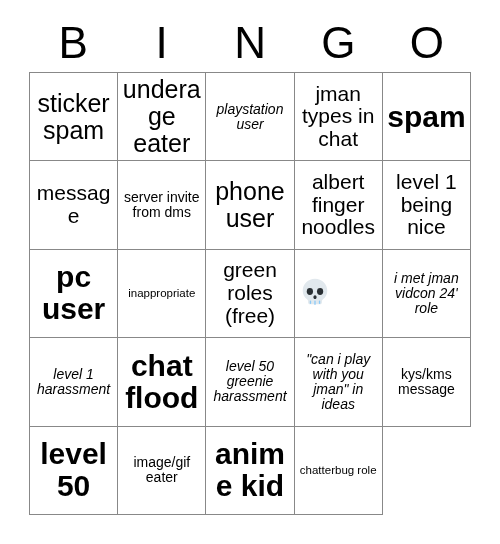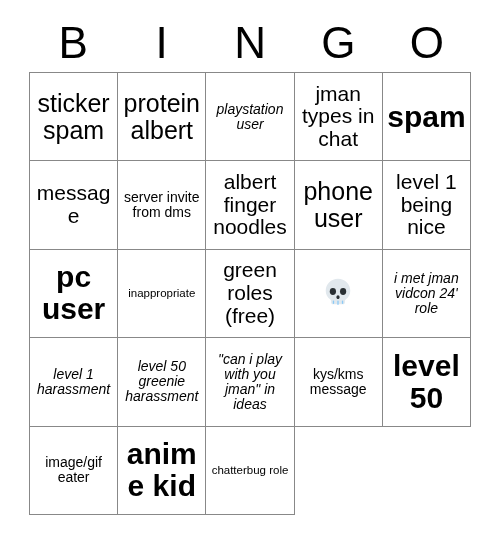--- a/index.html
+++ b/index.html
@@ -59,21 +59,20 @@
     border-left: 1px solid #888888;
     box-sizing: border-box;
     background: #ffffff;
   }
   .bingo-cell {
     border-right: 1px solid #888888;
     border-bottom: 1px solid #888888;
     box-sizing: border-box;
     display: flex;
     align-items: center;
-    justify-content: center;
     text-align: center;
     padding: 1px 3px;
     overflow: hidden;
     background: #ffffff;
   }
   .cell-text {
     display: block;
     width: 100%;
     color: #000000;
     line-height: 1.08;
@@ -107,42 +106,42 @@
     <div class="header-letter">N</div>
     <div class="header-letter">G</div>
     <div class="header-letter">O</div>
   </div>
 
   <div id="bingo-grid">
       <div class="bingo-cell">
         <span class="cell-text fs-lg">sticker spam</span>
       </div>
       <div class="bingo-cell">
-        <span class="cell-text fs-lg">protein albert</span>
+        <span class="cell-text fs-lg">underage eater</span>
       </div>
       <div class="bingo-cell">
         <span class="cell-text fs-xs">playstation user</span>
       </div>
       <div class="bingo-cell">
         <span class="cell-text fs-md">jman types in chat</span>
       </div>
       <div class="bingo-cell">
         <span class="cell-text fs-xl">spam</span>
       </div>
       <div class="bingo-cell">
         <span class="cell-text fs-md">message</span>
       </div>
       <div class="bingo-cell">
         <span class="cell-text fs-sm">server invite from dms</span>
       </div>
       <div class="bingo-cell">
-        <span class="cell-text fs-md">albert finger noodles</span>
+        <span class="cell-text fs-lg">phone user</span>
       </div>
       <div class="bingo-cell">
-        <span class="cell-text fs-lg">phone user</span>
+        <span class="cell-text fs-md">albert finger noodles</span>
       </div>
       <div class="bingo-cell">
         <span class="cell-text fs-md">level 1 being nice</span>
       </div>
       <div class="bingo-cell">
         <span class="cell-text fs-xl">pc user</span>
       </div>
       <div class="bingo-cell">
         <span class="cell-text fs-xxs">inappropriate</span>
       </div>
@@ -162,20 +161,23 @@
           </svg>
         </span>
       </div>
       <div class="bingo-cell">
         <span class="cell-text fs-xs">i met jman vidcon 24' role</span>
       </div>
       <div class="bingo-cell">
         <span class="cell-text fs-xs">level 1 harassment</span>
       </div>
       <div class="bingo-cell">
+        <span class="cell-text fs-xl">chat flood</span>
+      </div>
+      <div class="bingo-cell">
         <span class="cell-text fs-xs">level 50 greenie harassment</span>
       </div>
       <div class="bingo-cell">
         <span class="cell-text fs-xs">"can i play with you jman" in ideas</span>
       </div>
       <div class="bingo-cell">
         <span class="cell-text fs-sm">kys/kms message</span>
       </div>
       <div class="bingo-cell">
         <span class="cell-text fs-xl">level 50</span>

